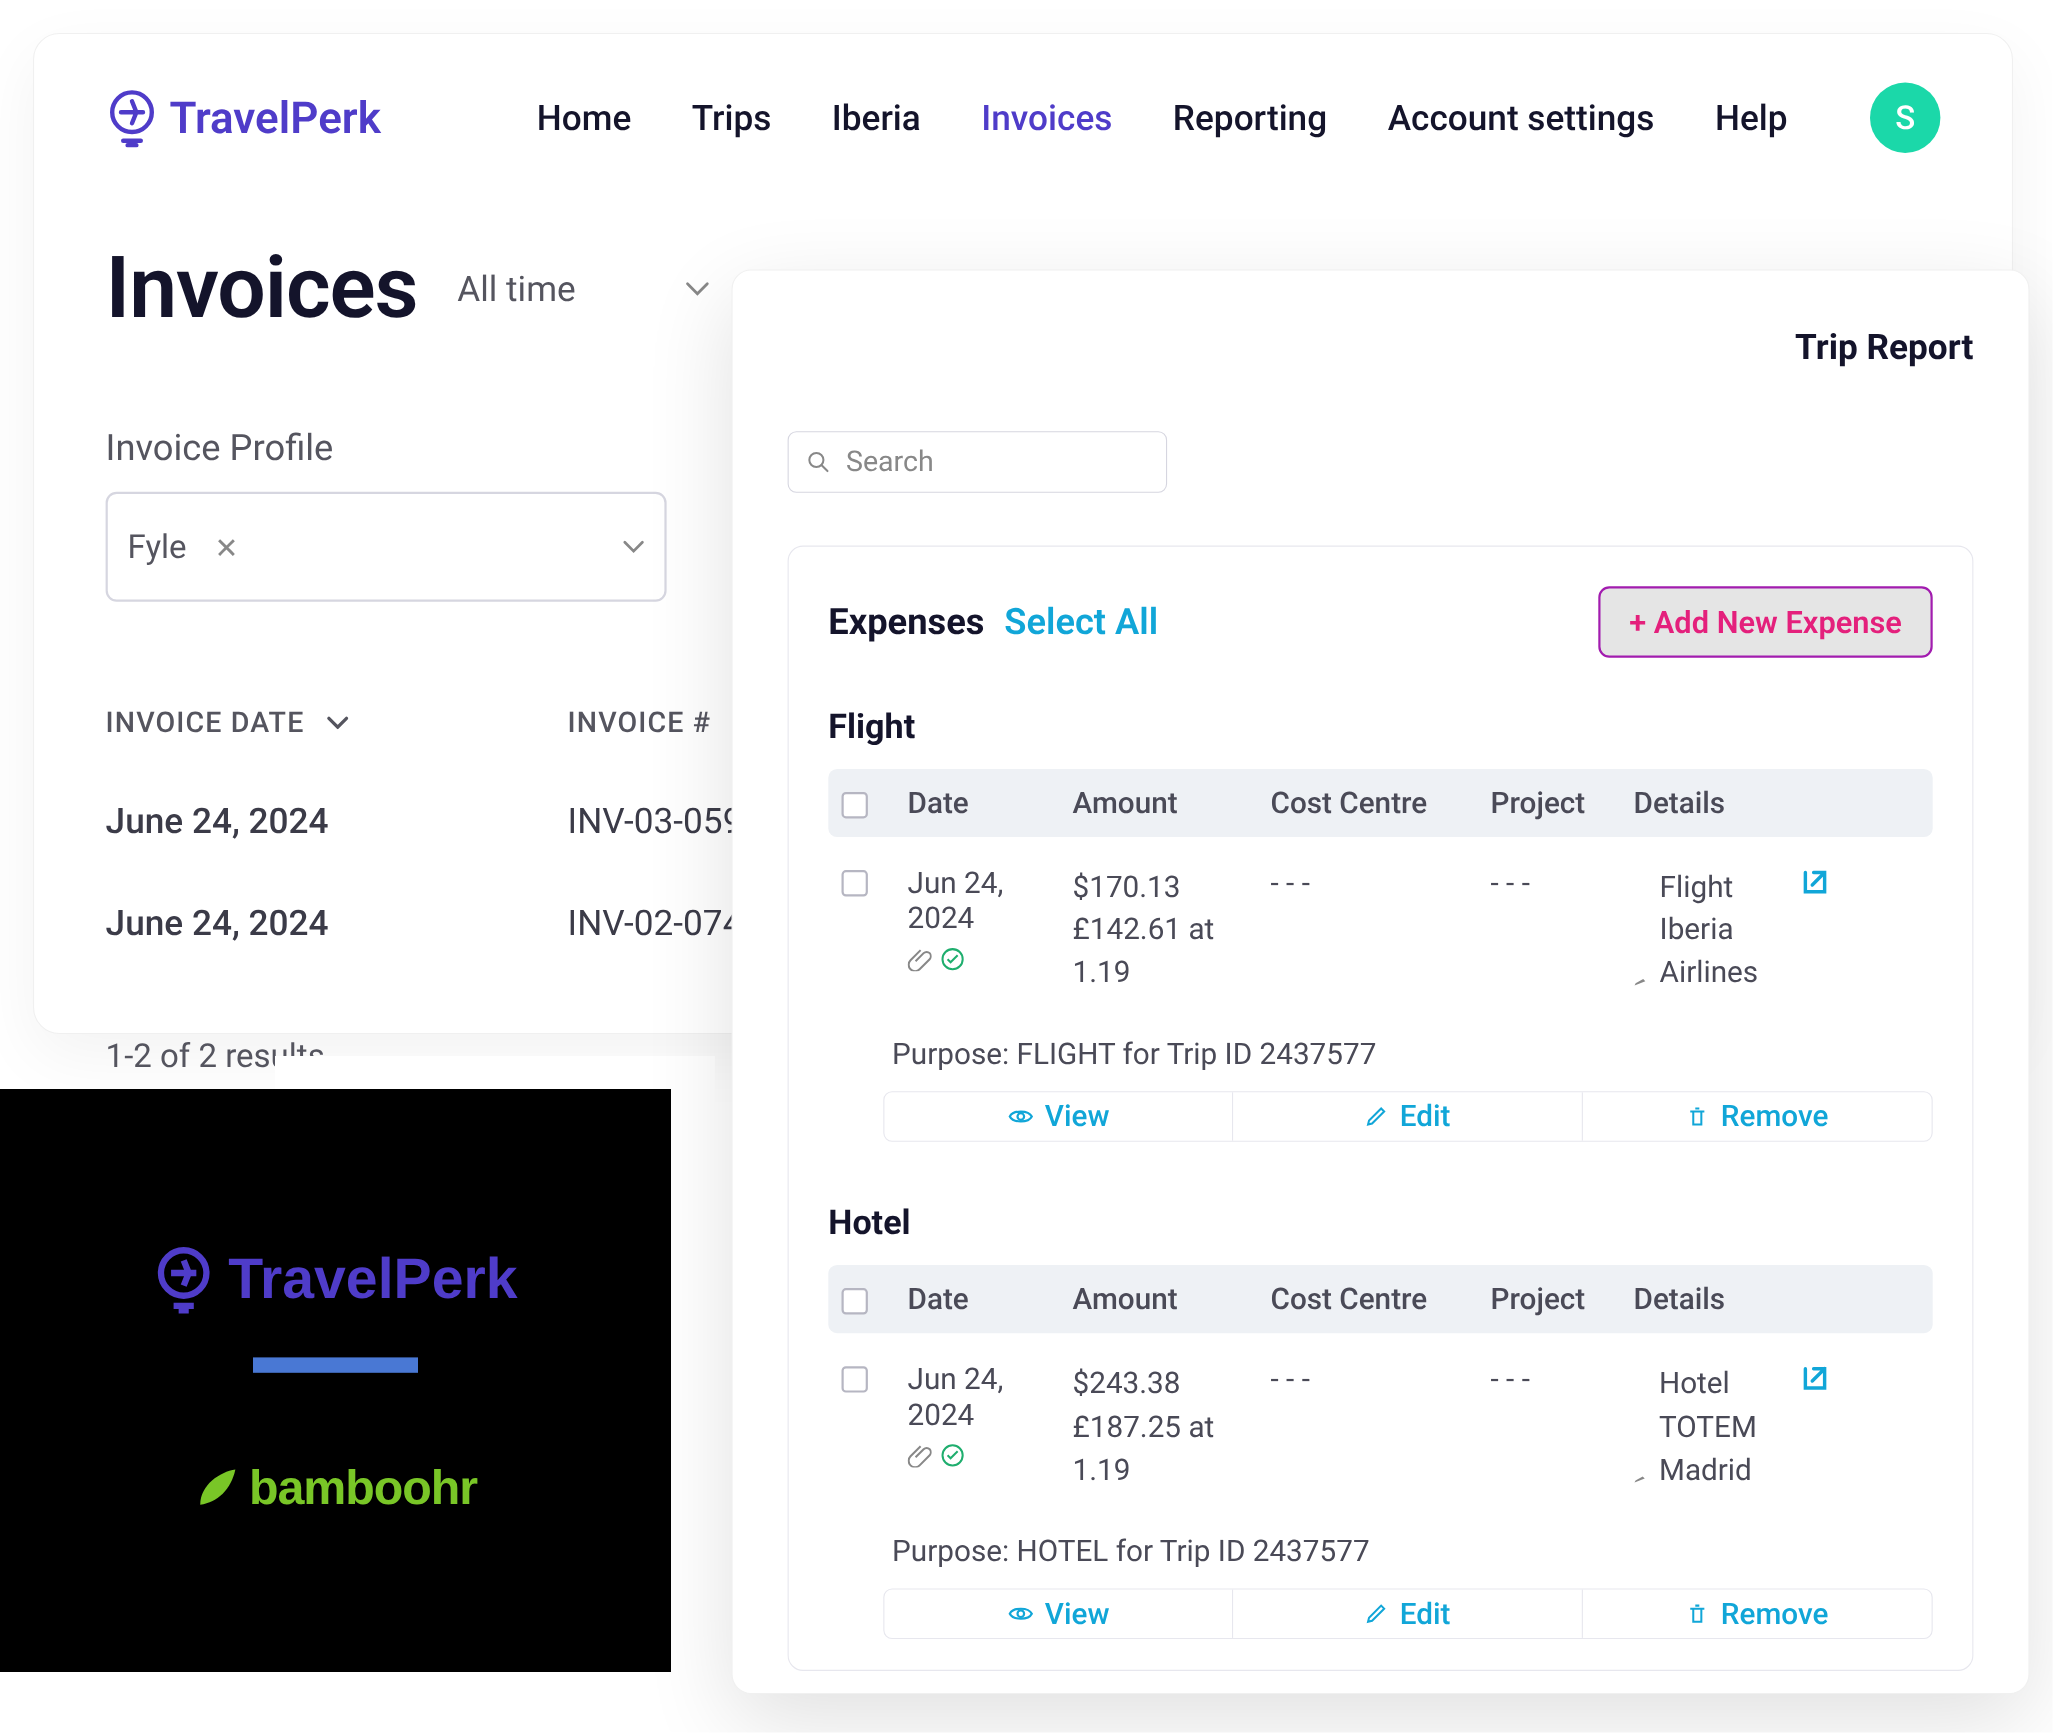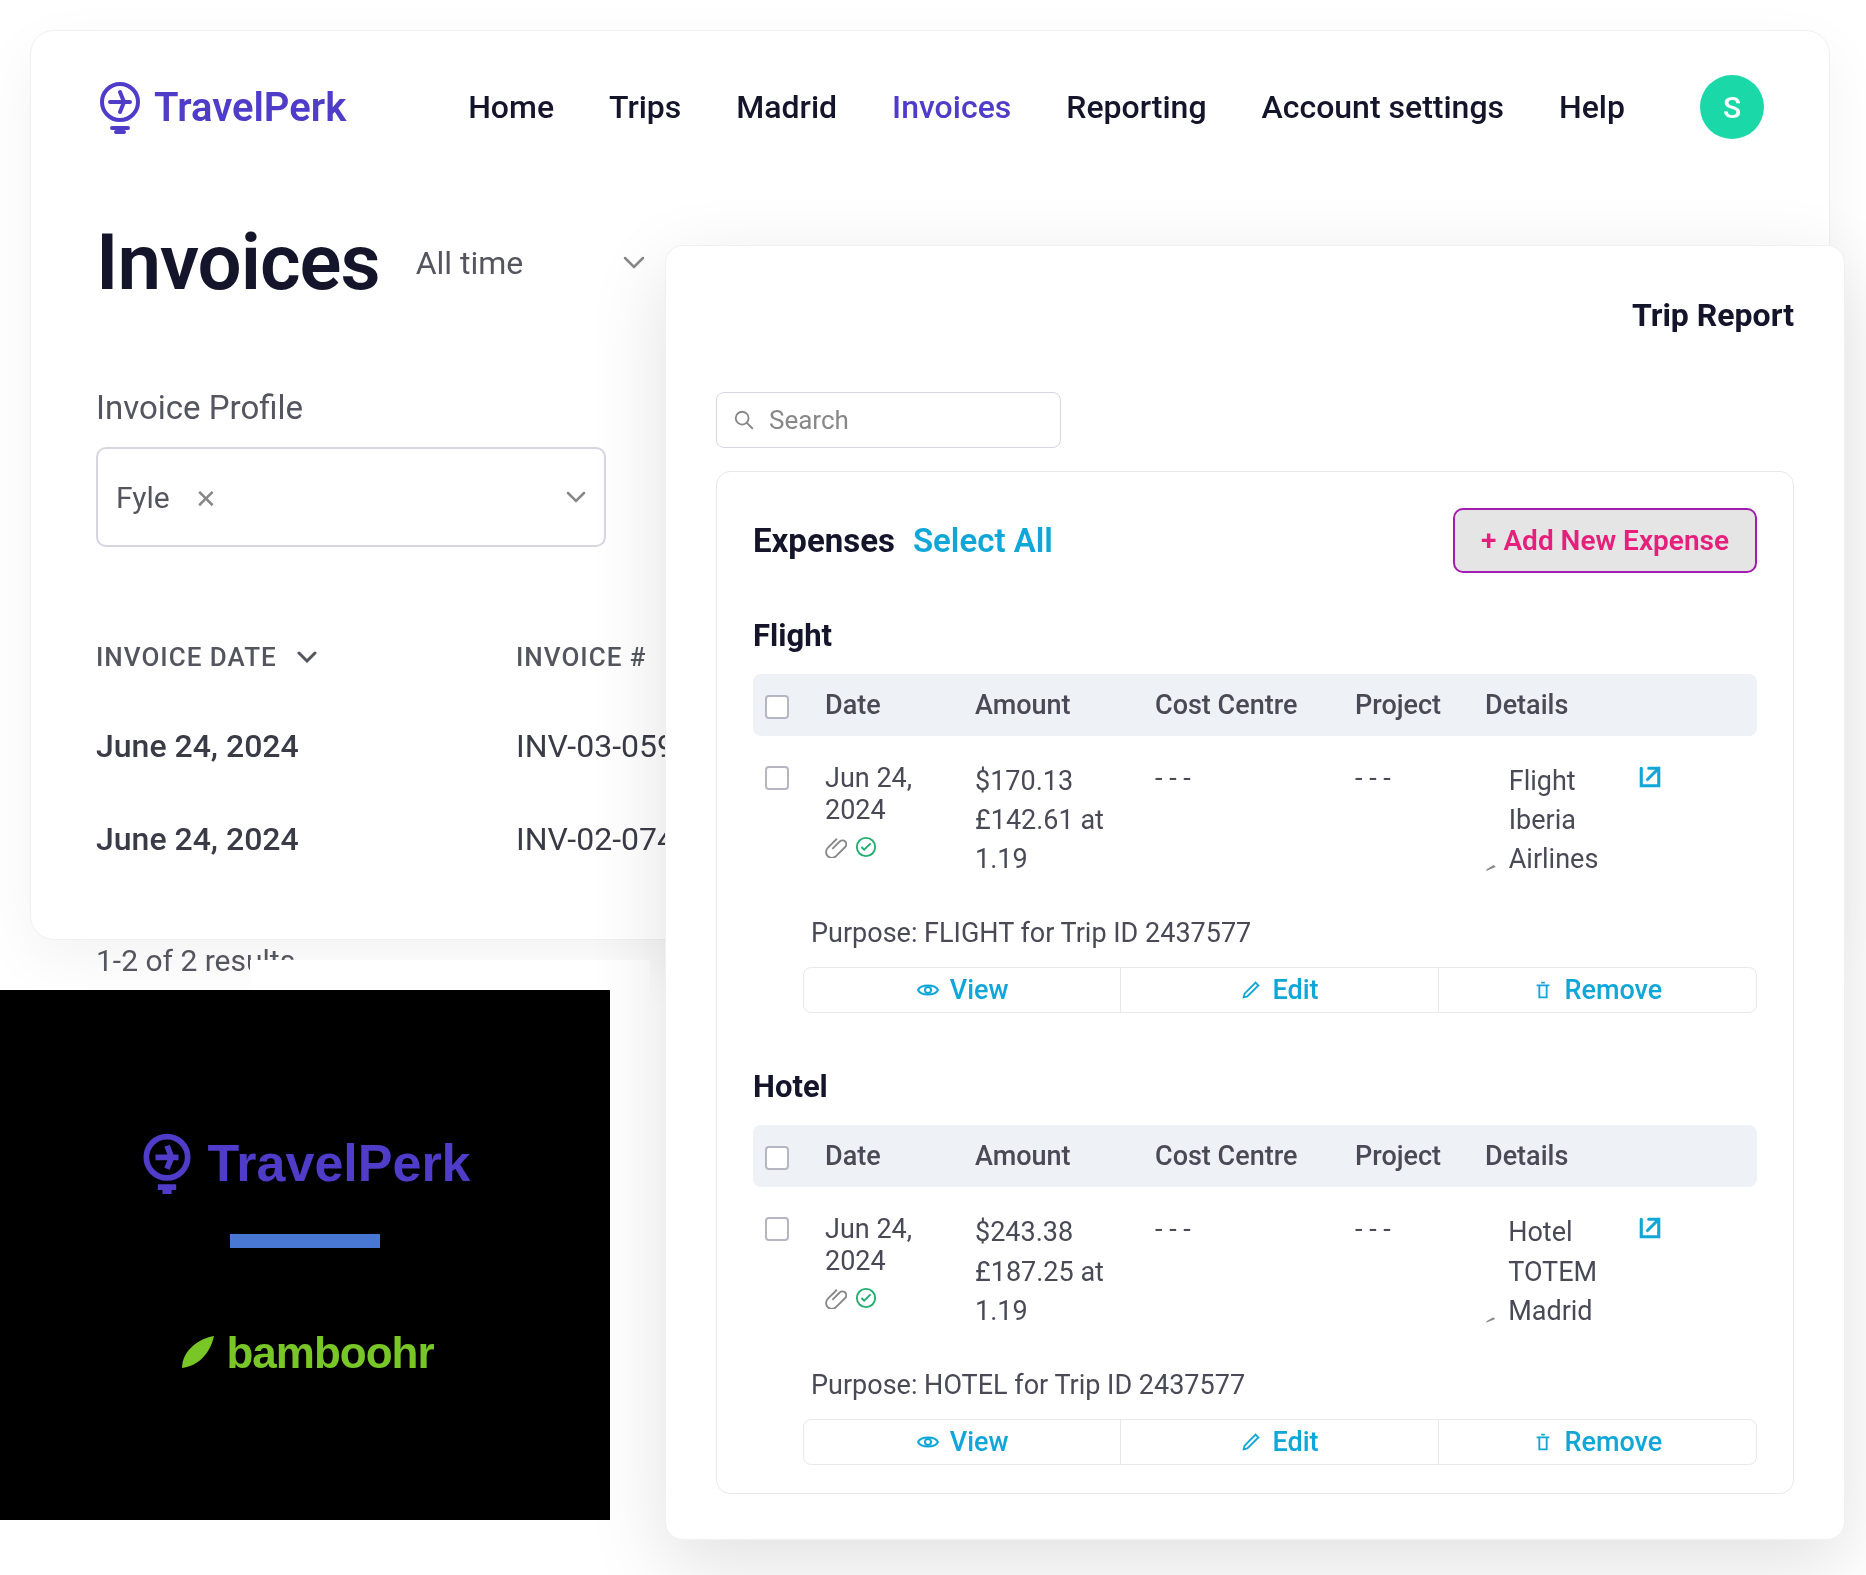--- a/index.html
+++ b/index.html
@@ -171,21 +171,21 @@
   .meta-left b { font-weight:700; }
   .meta-left .val { color:#55555F; }
   .search-box {
     width: 345px; height: 56px;
     border: 1px solid #d6d6e0; border-radius: 8px;
     display:flex; align-items:center; gap:14px; padding:0 16px;
     color:#888; font-size:26px;
   }
 
   .inner-box {
-    margin-top: 23px;
+    margin-top: 48px;
     border: 1px solid #e7e7ee;
     border-radius: 14px;
     padding: 36px 36px 28px 36px;
   }
   .exp-head {
     display:flex; align-items:center; justify-content: space-between;
   }
   .exp-head-left { display:flex; align-items:baseline; gap:18px; font-size:33px; }
   .exp-head-left .sel { color:#11A6D8; font-weight:600; }
   .exp-head-left .exp { font-weight:700; }
@@ -251,21 +251,21 @@
       <svg width="48" height="54" viewBox="0 0 48 54">
         <circle cx="24" cy="22" r="18" fill="none" stroke="#4F3CC9" stroke-width="4"></circle>
         <path d="M14 22 L34 22 M24 12 L28 22 L24 32" fill="none" stroke="#4F3CC9" stroke-width="4" stroke-linecap="round"></path>
         <path d="M16 48 L32 48 M20 52 L28 52" stroke="#4F3CC9" stroke-width="4" stroke-linecap="round"></path>
       </svg>
       <span>TravelPerk</span>
     </div>
     <div class="nav">
       <span>Home</span>
       <span>Trips</span>
-      <span>Madrid</span>
+      <span>Iberia</span>
       <span class="active">Invoices</span>
       <span>Reporting</span>
       <span>Account settings</span>
       <span>Help</span>
       <div class="avatar">S</div>
     </div>
   </div>
 
   <div class="page-title-row">
     <div class="page-title">Invoices</div>

